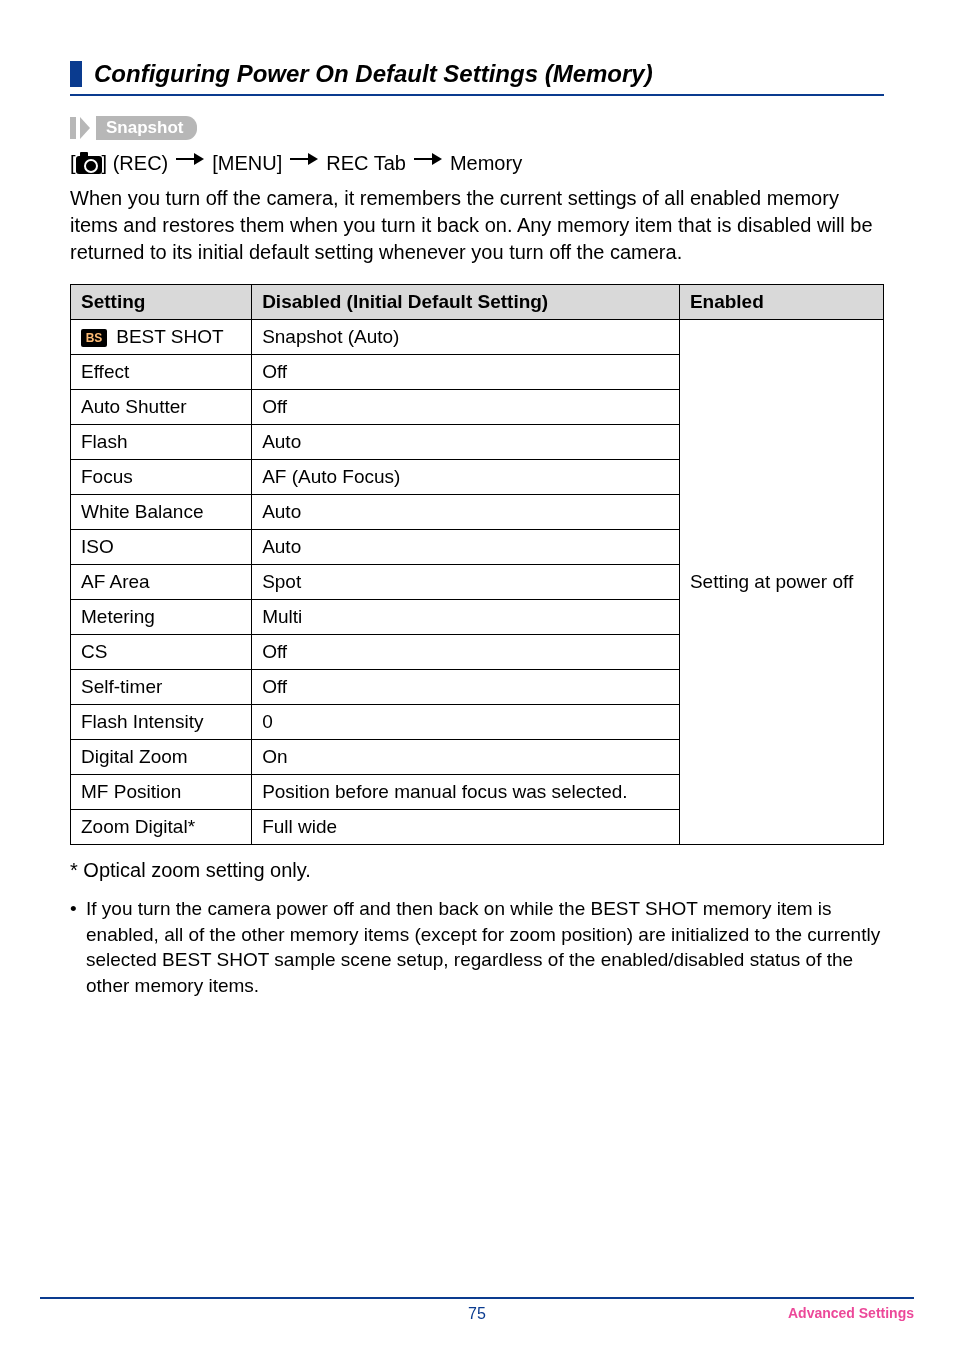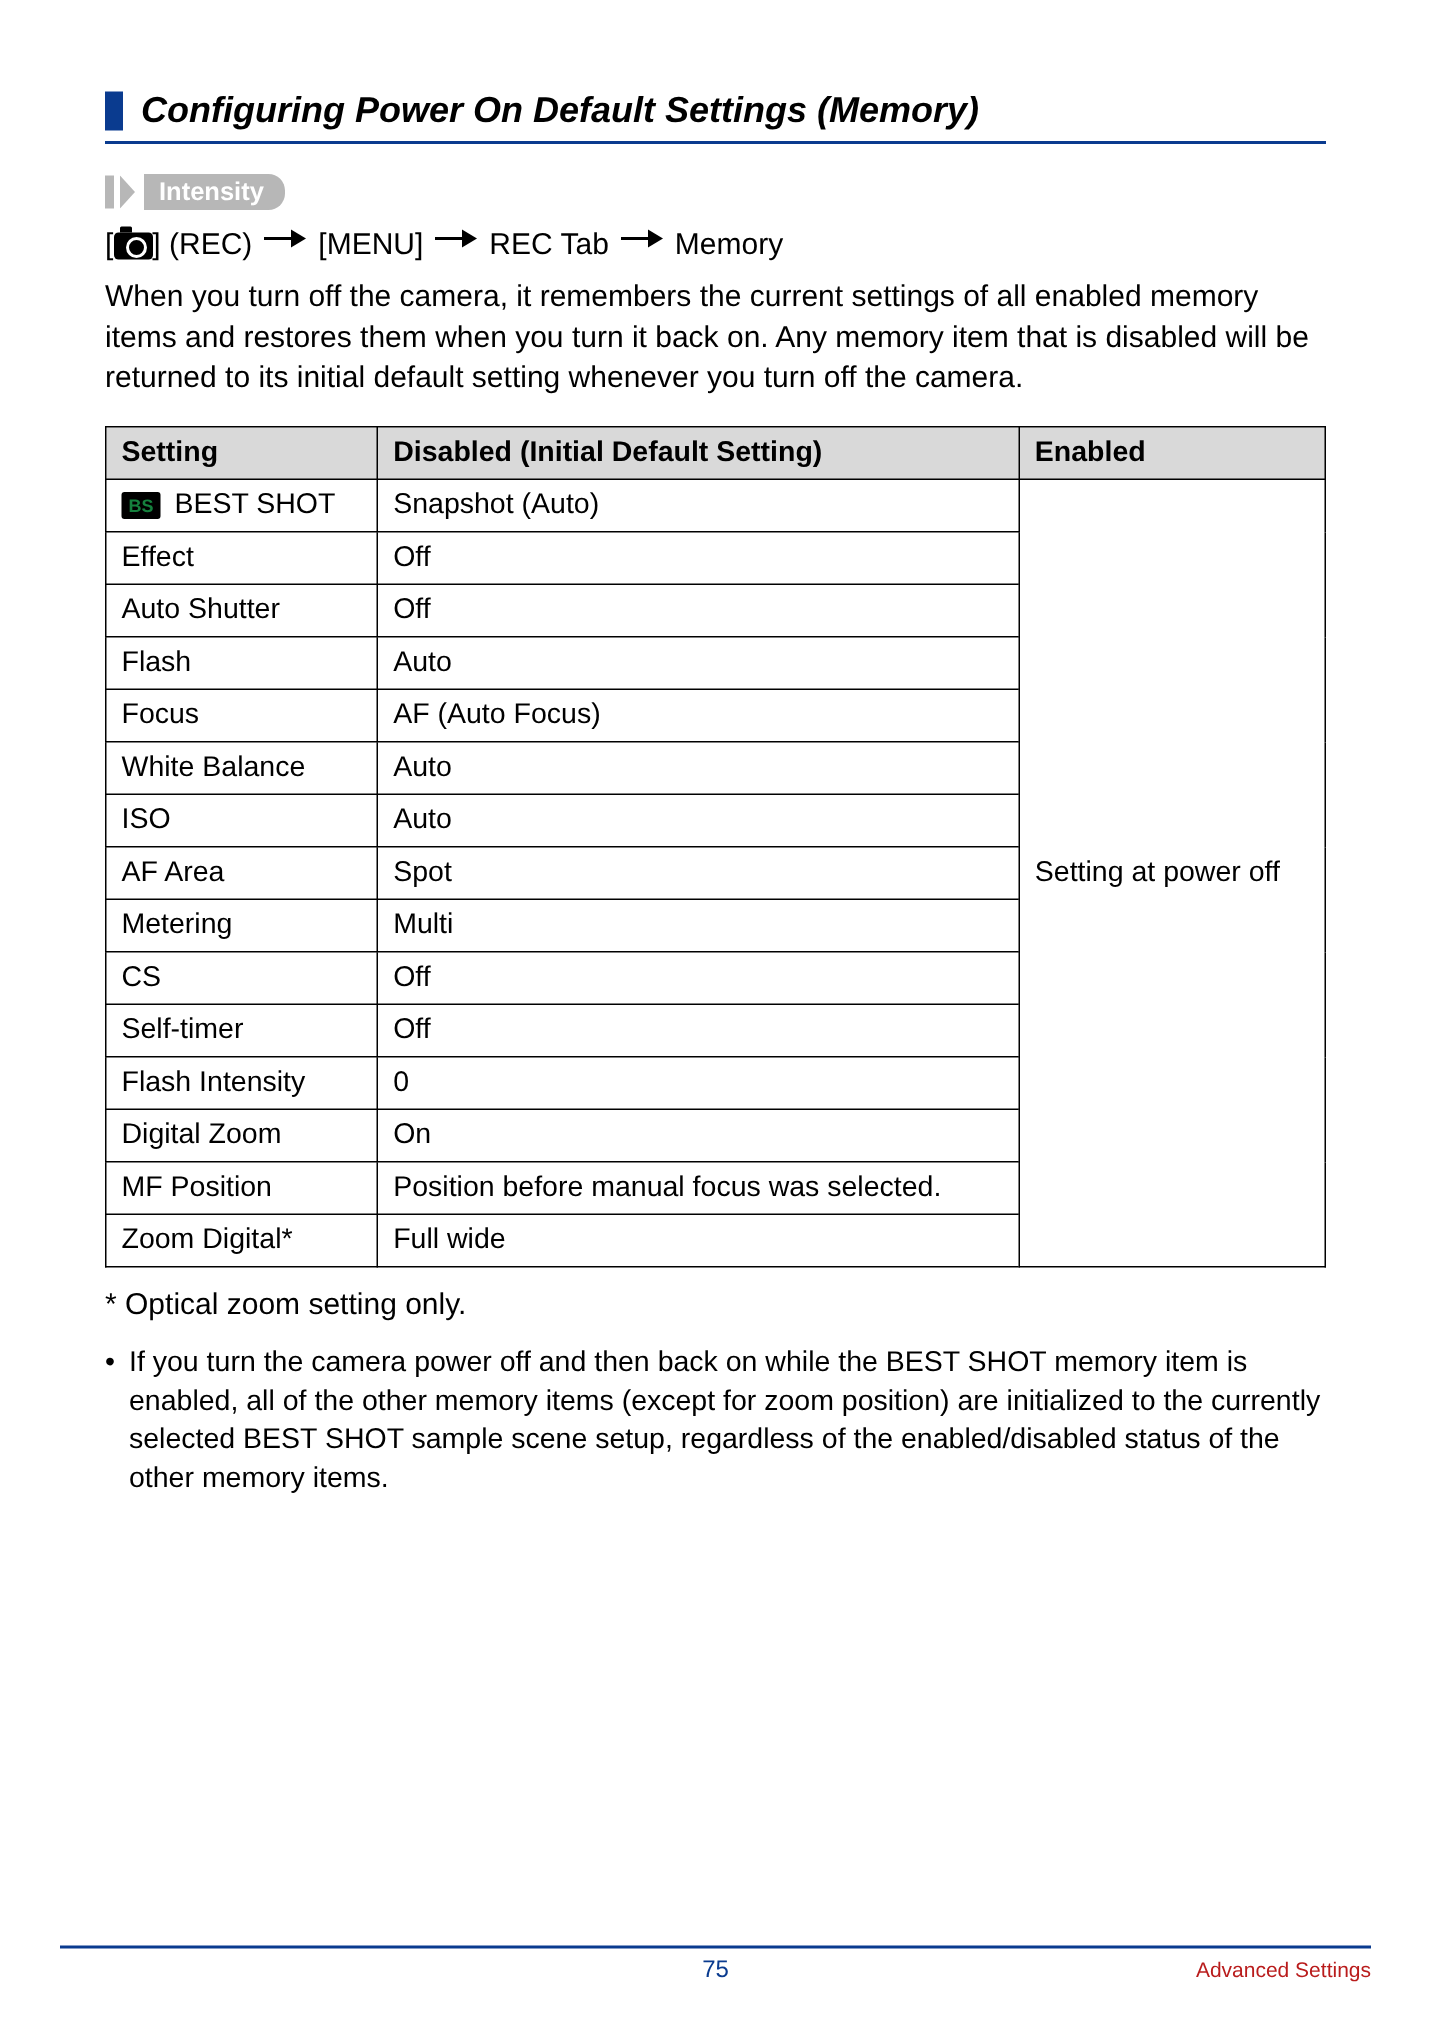--- a/index.html
+++ b/index.html
@@ -142,21 +142,21 @@
   td.enabled-cell {
     vertical-align: middle;
   }
   .bs-icon {
     display: inline-flex;
     align-items: center;
     justify-content: center;
     width: 26px;
     height: 18px;
     background: #000;
-    color: #15803d;
+    color: #fdba74;
     font-size: 12px;
     font-weight: bold;
     border-radius: 2px;
     margin-right: 4px;
     vertical-align: middle;
     letter-spacing: 0;
   }
   .footnote {
     font-size: 20px;
     margin-bottom: 14px;
@@ -187,38 +187,39 @@
     justify-content: center;
     position: relative;
     font-size: 16px;
   }
   .page-footer .pagenum {
     color: #0a3b8f;
   }
   .page-footer .sect {
     position: absolute;
     right: 0;
-    color: #b91c1c;
+    color: #ec4899;
     font-size: 14px;
+    font-weight: bold;
   }
 </style>
 </head>
 <body>
 
 <div class="section-heading-wrap">
   <span class="blue-bar"></span>
   <span class="section-heading">Configuring Power On Default Settings (Memory)</span>
 </div>
 
 <div class="proc-row">
   <span class="proc-vert"></span>
   <svg class="proc-arrow-svg" viewBox="0 0 18 22">
     <polygon points="0,0 10,11 0,22" fill="#b7b7b7"></polygon>
   </svg>
-  <span class="proc-pill">Intensity</span>
+  <span class="proc-pill">Snapshot</span>
 </div>
 
 <div class="breadcrumb">
   <span>
     <span>[</span><span class="cam-icon"></span><span>]</span>
     <span>(REC)</span>
   </span>
   <span class="arrow"></span>
   <span>[MENU]</span>
   <span class="arrow"></span>

